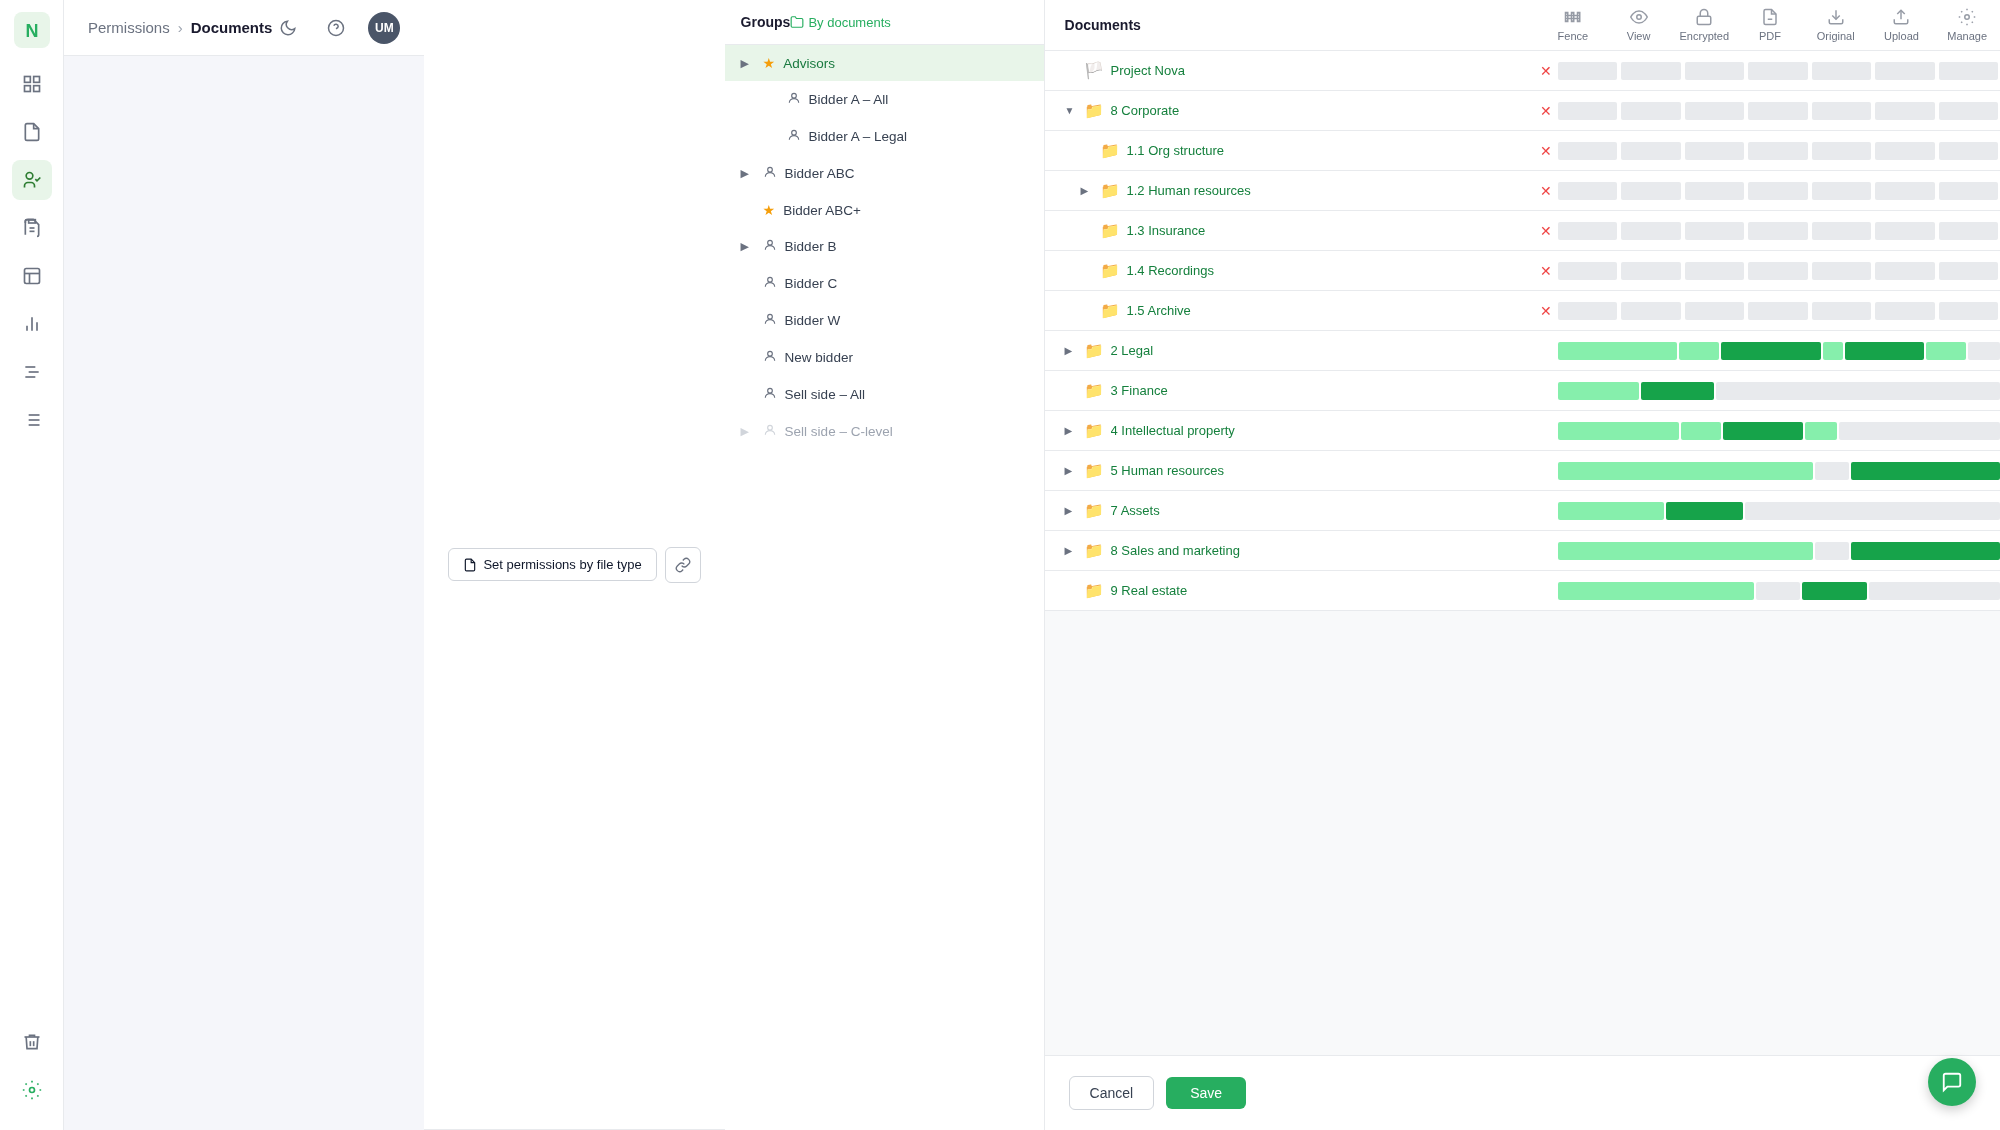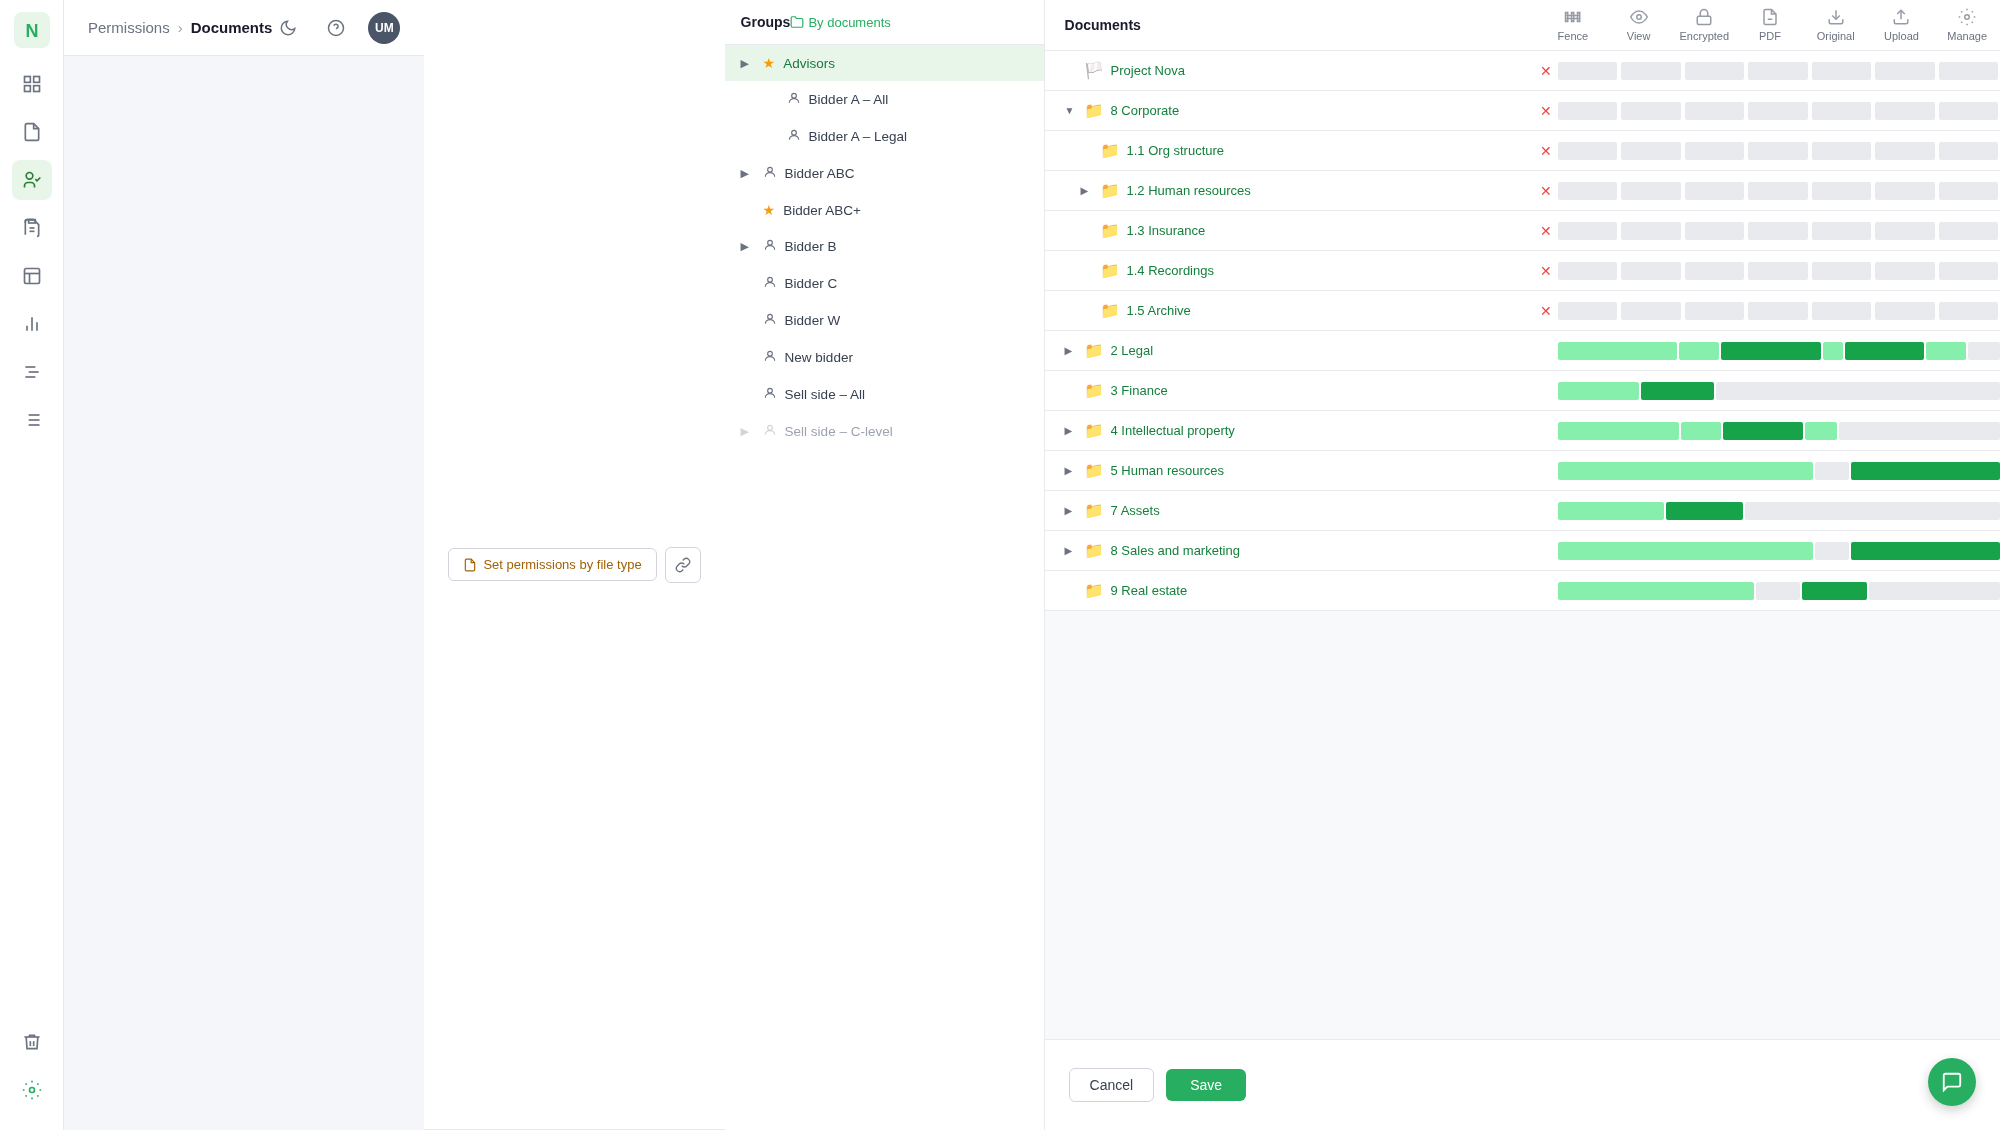--- a/index.html
+++ b/index.html
@@ -20,21 +20,21 @@
     
     .header { height: 56px; background: #fff; border-bottom: 1px solid #e8eaed; display: flex; align-items: center; justify-content: space-between; padding: 0 24px; flex-shrink: 0; }
     .breadcrumb { display: flex; align-items: center; gap: 8px; font-size: 15px; color: #6b7280; }
     .breadcrumb-current { color: #1a1a2e; font-weight: 600; }
     .header-actions { display: flex; align-items: flex-end; gap: 16px; }
     .header-icon { width: 32px; height: 32px; display: flex; align-items: center; justify-content: center; border-radius: 50%; cursor: pointer; color: #6b7280; font-size: 16px; }
     .avatar { width: 32px; height: 32px; background: #4a5568; border-radius: 50%; display: flex; align-items: center; justify-content: center; color: #fff; font-size: 12px; font-weight: 600; cursor: pointer; }
 
     
     .toolbar { padding: 16px 24px; background: #fff; border-bottom: 1px solid #e8eaed; display: flex; align-items: center; gap: 8px; flex-shrink: 0; }
-    .btn-outline { border: 1px solid #d1d5db; background: #fff; border-radius: 6px; padding: 8px 14px; font-size: 13px; cursor: pointer; display: flex; align-items: center; gap: 6px; color: #a16207; }
+    .btn-outline { border: 1px solid #d1d5db; background: #fff; border-radius: 6px; padding: 8px 14px; font-size: 13px; cursor: pointer; display: flex; align-items: center; gap: 6px; color: #0f172a; }
     .btn-icon { border: 1px solid #d1d5db; background: #fff; border-radius: 6px; width: 36px; height: 36px; display: flex; align-items: center; justify-content: center; cursor: pointer; color: #6b7280; font-size: 16px; }
 
     
     .content { display: flex; flex: 1; overflow: hidden; }
 
     
     .groups-panel { width: 320px; background: #fff; border-right: 1px solid #e8eaed; display: flex; flex-direction: column; flex-shrink: 0; overflow-y: auto; }
     .groups-header { padding: 14px 16px; display: flex; align-items: center; border-bottom: 1px solid #e8eaed; }
     .groups-title { font-weight: 600; font-size: 14px; color: #1a1a2e; }
     .by-documents { color: #27ae60; font-size: 13px; display: flex; align-items: center; gap: 4px; cursor: pointer; }
@@ -62,21 +62,21 @@
     .doc-row { display: flex; align-items: center; border-bottom: 1px solid #e8eaed; background: #fff; min-height: 40px; }
     .doc-row:nth-child(even) { background: #fff; }
 
     .doc-name-col { flex: 1; display: flex; align-items: center; gap: 6px; padding: 8px 20px; overflow: hidden; }
     .doc-expand { color: #9ca3af; font-size: 10px; width: 14px; flex-shrink: 0; cursor: pointer; }
     .doc-label { font-size: 13px; color: #15803d; white-space: nowrap; overflow: hidden; text-overflow: ellipsis; }
     .doc-indent1 { padding-left: 36px; }
     .deny-icon { font-size: 14px; color: #ef4444; margin-right: 4px; flex-shrink: 0; }
 
     
-    .footer { padding: 28px 24px; background: #fff; border-top: 1px solid #e8eaed; display: flex; align-items: center; gap: 12px; flex-shrink: 0; }
+    .footer { padding: 20px 24px; background: #fff; border-top: 1px solid #e8eaed; display: flex; align-items: center; gap: 12px; flex-shrink: 0; }
     .btn-cancel { border: 1px solid #d1d5db; background: #fff; border-radius: 6px; padding: 8px 20px; font-size: 14px; cursor: pointer; color: #374151; }
     .btn-save { background: #27ae60; color: #fff; border: none; border-radius: 6px; padding: 8px 24px; font-size: 14px; cursor: pointer; font-weight: 500; }
 
     .chat-fab { position: fixed; bottom: 24px; right: 24px; width: 48px; height: 48px; background: #27ae60; border-radius: 50%; display: flex; align-items: center; justify-content: center; color: #fff; font-size: 20px; cursor: pointer; box-shadow: 0 4px 12px rgba(0,0,0,0.2); }
 
     .perm-row-cols { display: flex; width: 460px; flex-shrink: 0; align-items: center; }
     .single-bar { display: flex; flex: 1; height: 28px; padding: 5px 2px; }
     .single-bar-inner { flex: 1; background: #e8eaed; border-radius: 2px; }
   </style>
 </head>

